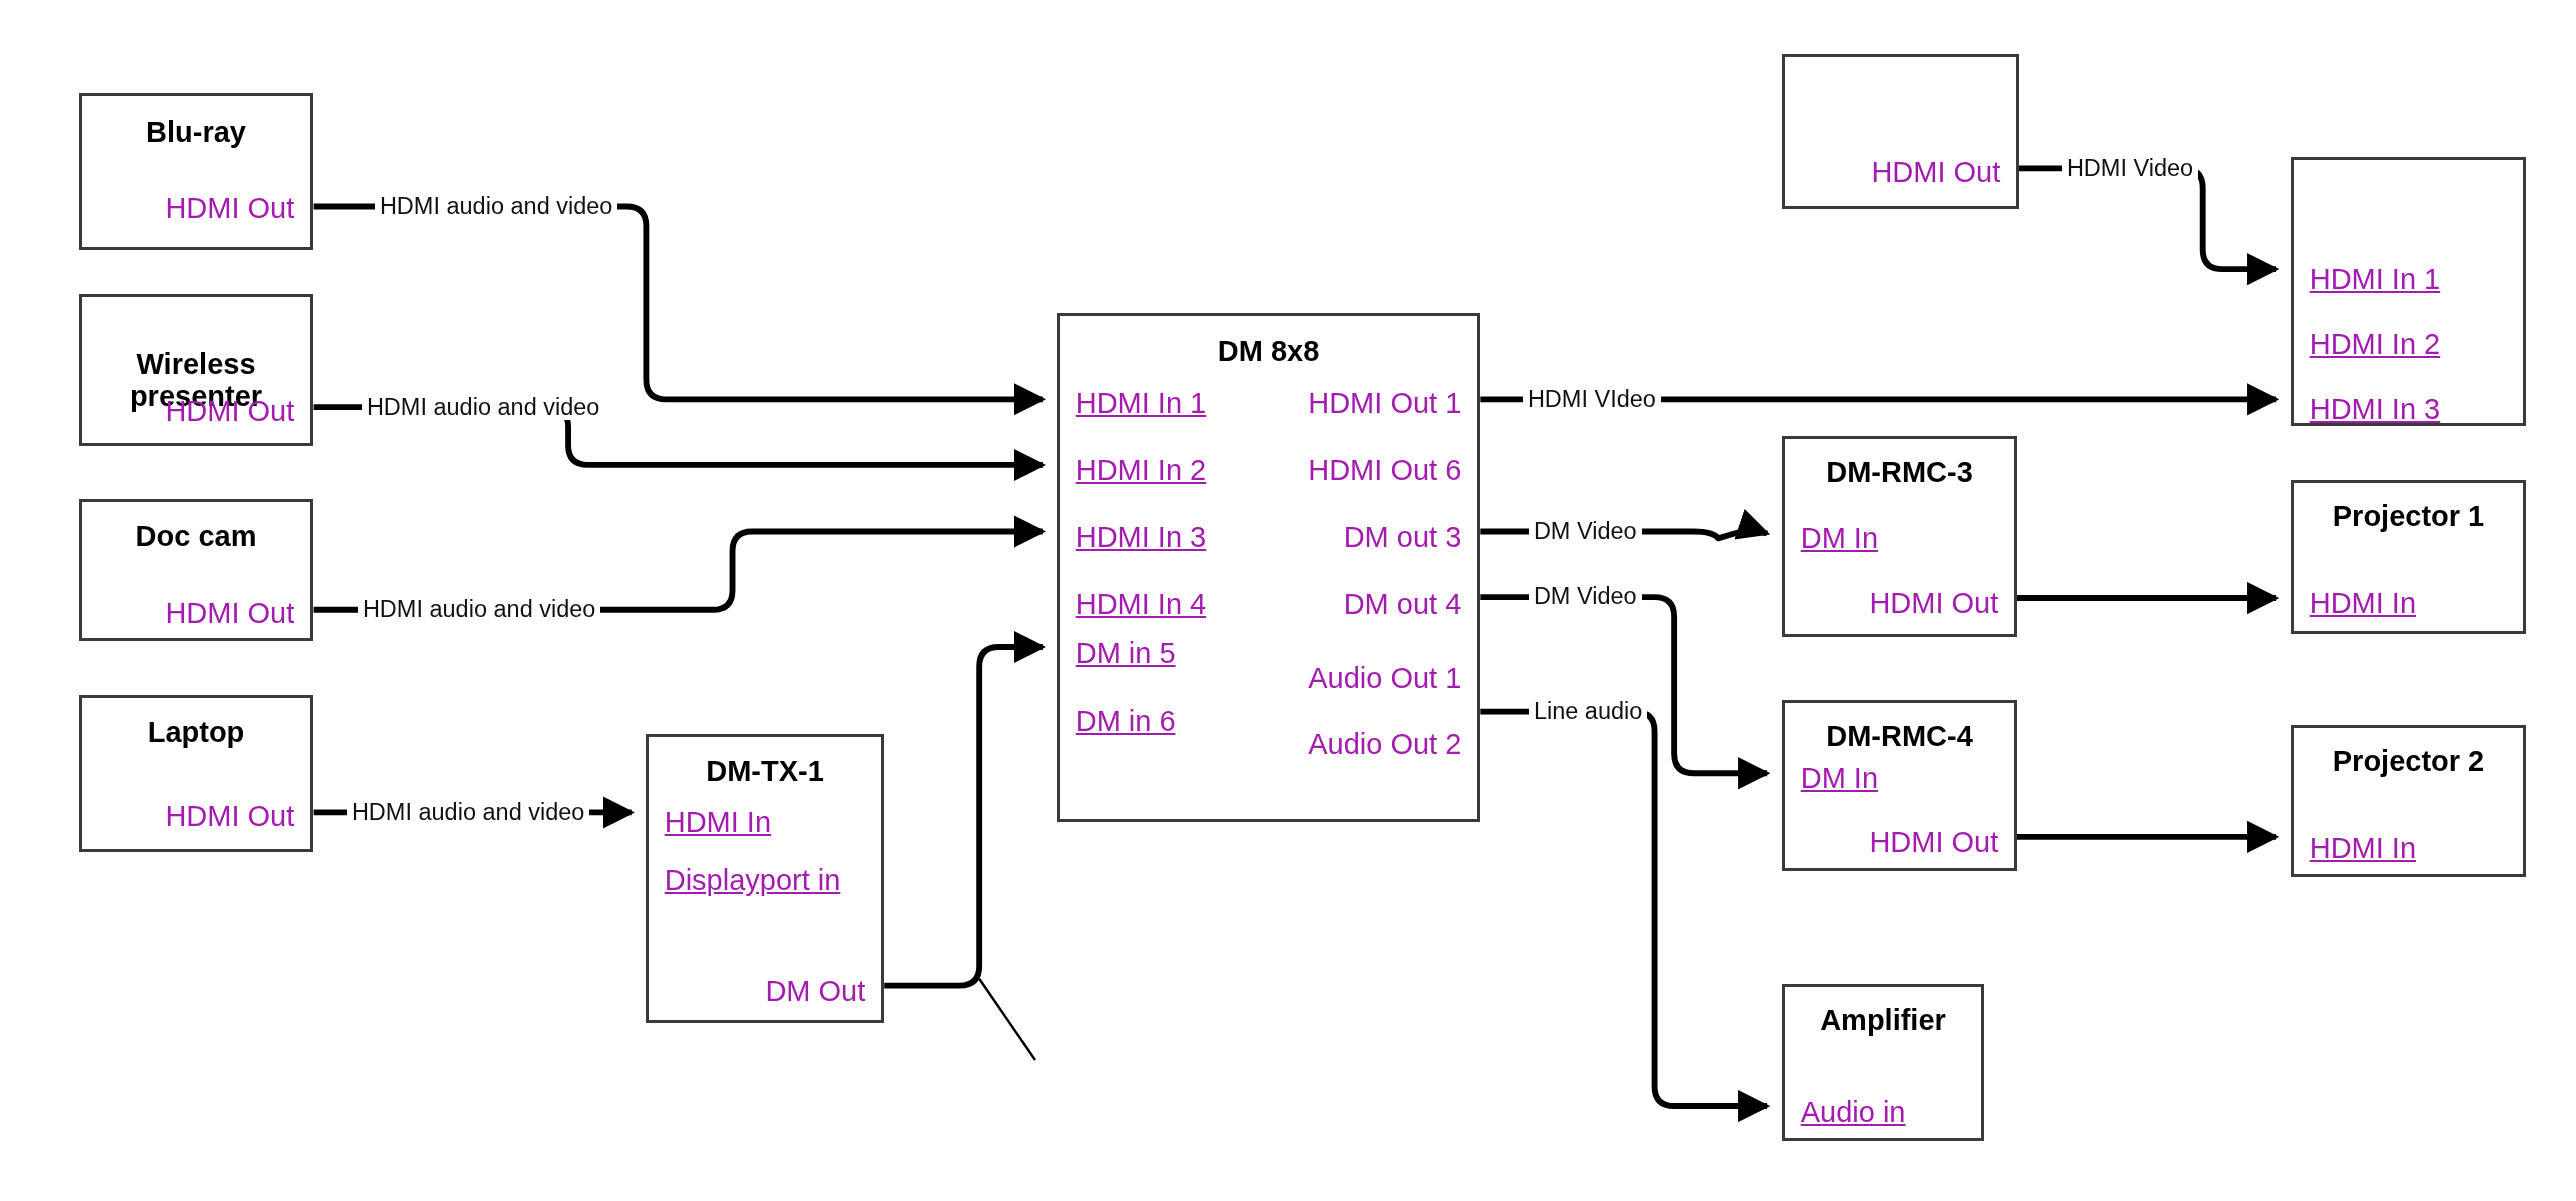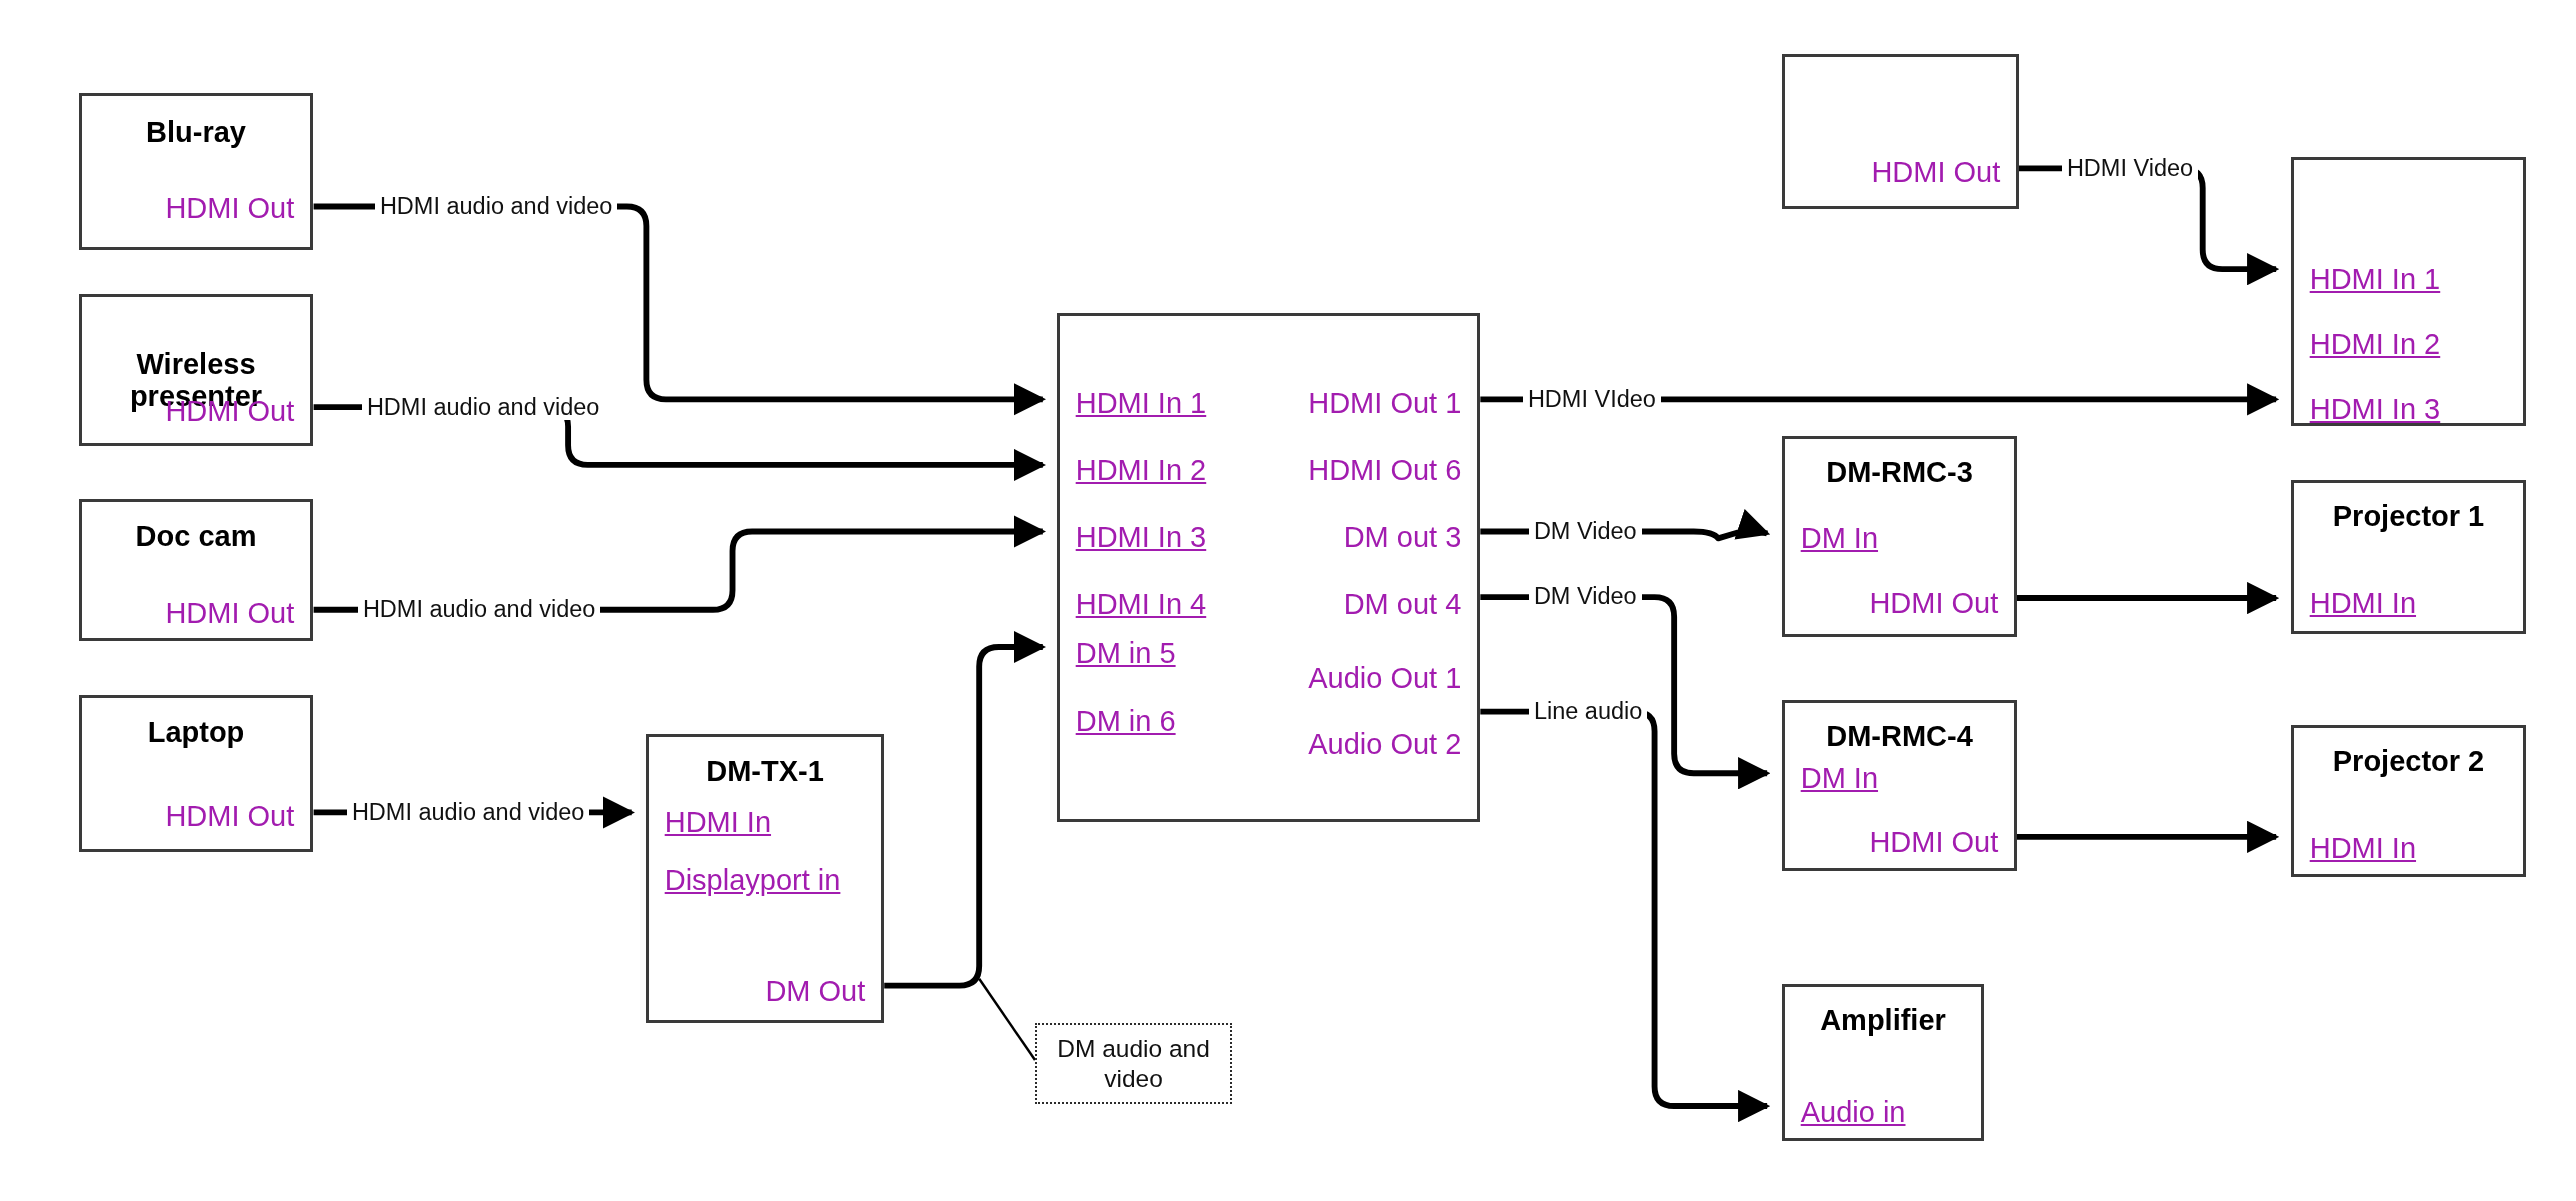--- a/index.html
+++ b/index.html
@@ -138,20 +138,21 @@
   </div>
 
   <div class="node" style="left:646px; top:734px; width:238px; height:289px;">
     <div class="title" style="top:17.6px;">DM-TX-1</div>
     <div class="port left" style="left:15.7px; top:71px;">HDMI In</div>
     <div class="port left" style="left:15.7px; top:129px;">Displayport in</div>
     <div class="port right" style="right:15.7px; top:240px;">DM Out</div>
   </div>
 
   <div class="node" style="left:1057px; top:313px; width:423px; height:509px;">
+    <div class="title" style="top:18.6px;">DM 8x8</div>
     <div class="port left" style="left:15.7px; top:73px;">HDMI In 1</div>
     <div class="port left" style="left:15.7px; top:140px;">HDMI In 2</div>
     <div class="port left" style="left:15.7px; top:207px;">HDMI In 3</div>
     <div class="port left" style="left:15.7px; top:274px;">HDMI In 4</div>
     <div class="port left" style="left:15.7px; top:323px;">DM in 5</div>
     <div class="port left" style="left:15.7px; top:391px;">DM in 6</div>
     <div class="port right" style="right:15.7px; top:73px;">HDMI Out 1</div>
     <div class="port right" style="right:15.7px; top:140px;">HDMI Out 6</div>
     <div class="port right" style="right:15.7px; top:207px;">DM out 3</div>
     <div class="port right" style="right:15.7px; top:274px;">DM out 4</div>
@@ -207,16 +208,15 @@
   <div class="edge-label" style="left:2062px; top:157px;">HDMI Video</div>
 
   <div class="edge-label" style="left:1523px; top:388px;">HDMI VIdeo</div>
 
   <div class="edge-label" style="left:1529px; top:520px;">DM Video</div>
 
   <div class="edge-label" style="left:1529px; top:585px;">DM Video</div>
 
   <div class="edge-label" style="left:1529px; top:700px;">Line audio</div>
 
-  <div class="callout" style="left:1035px; top:1023px; width:197px; height:81px;">DM audio and video</div>
 
 </div>
 
 
 </body></html>

